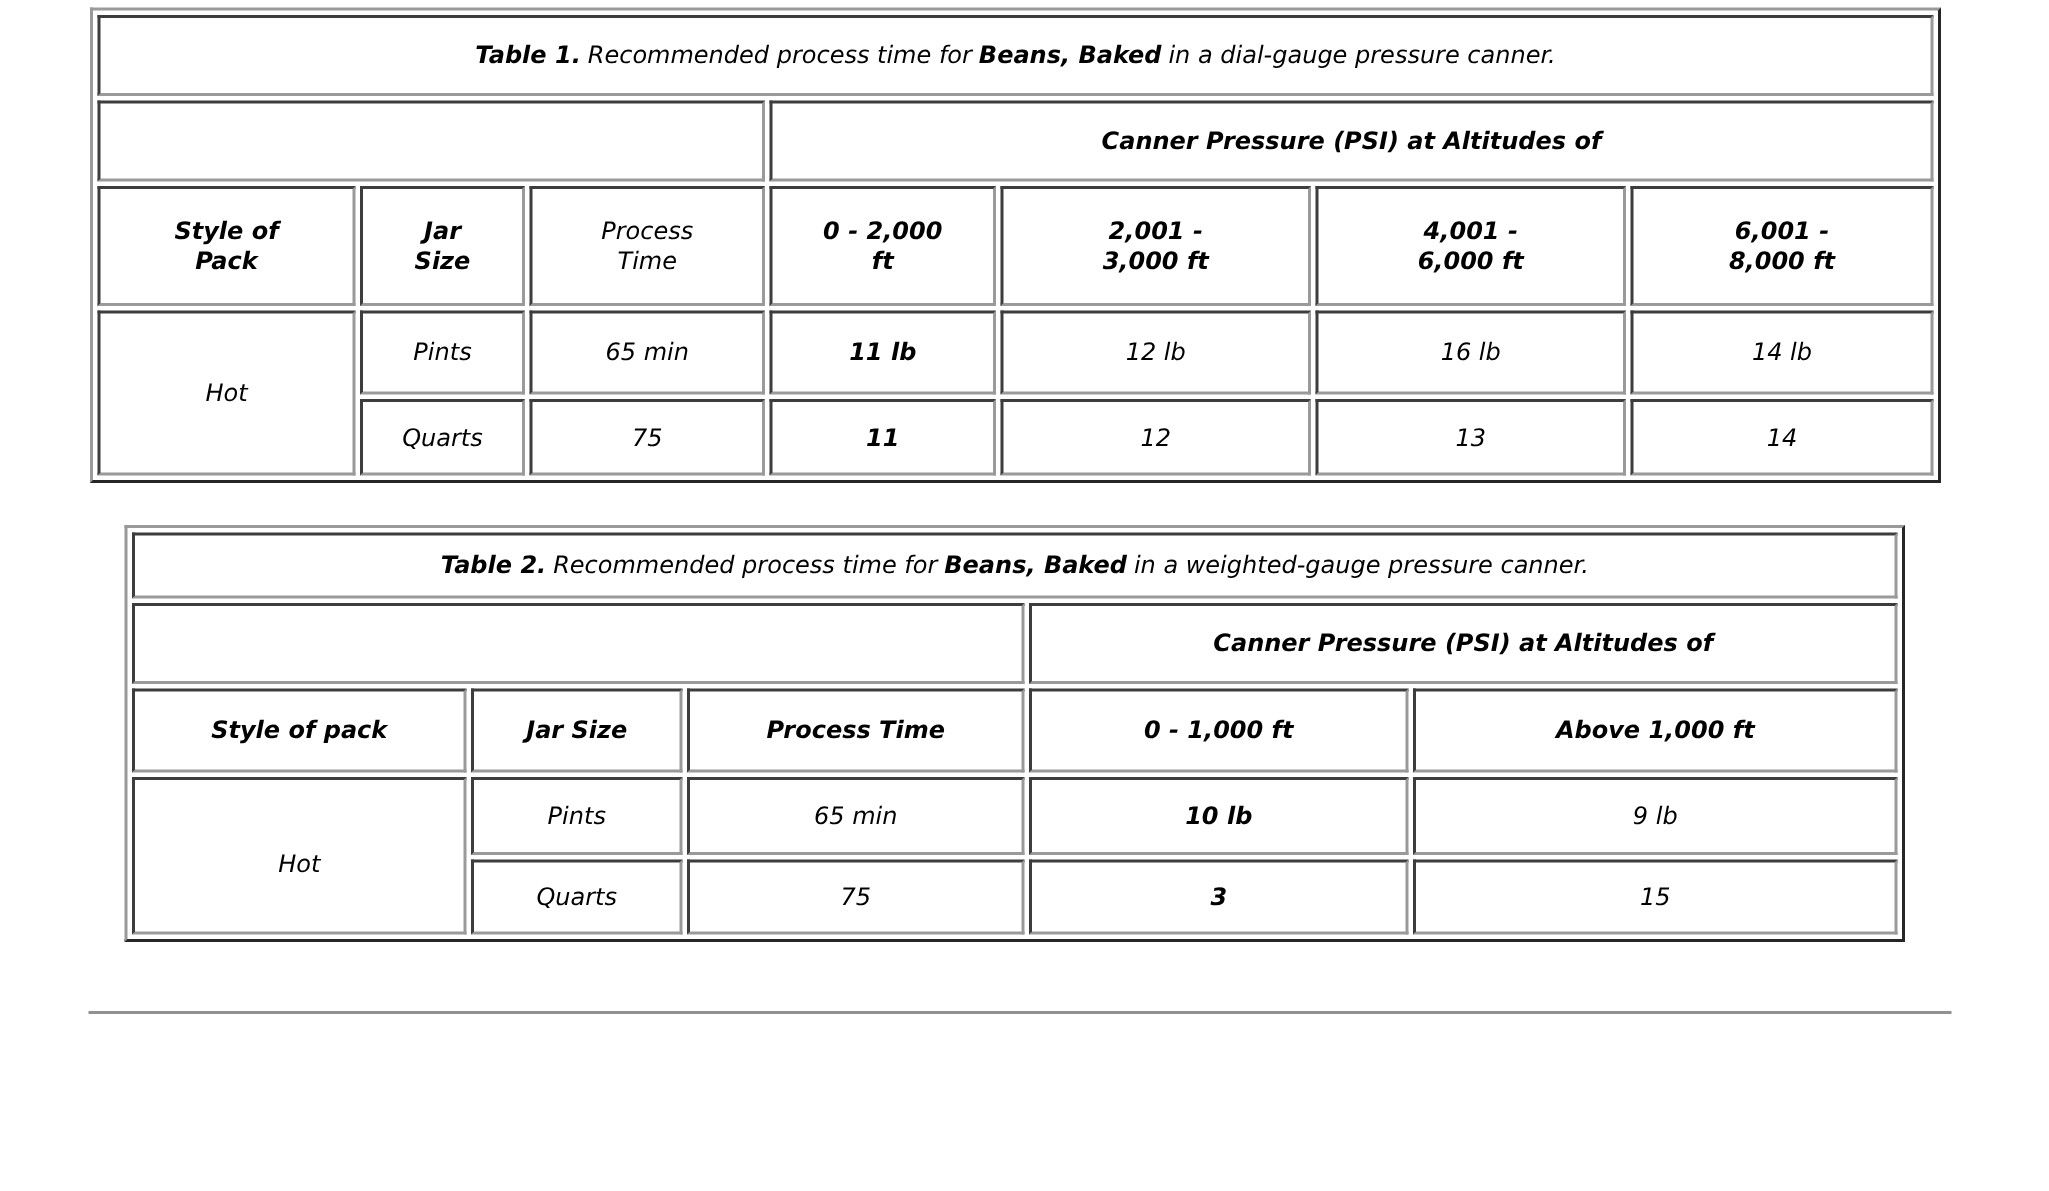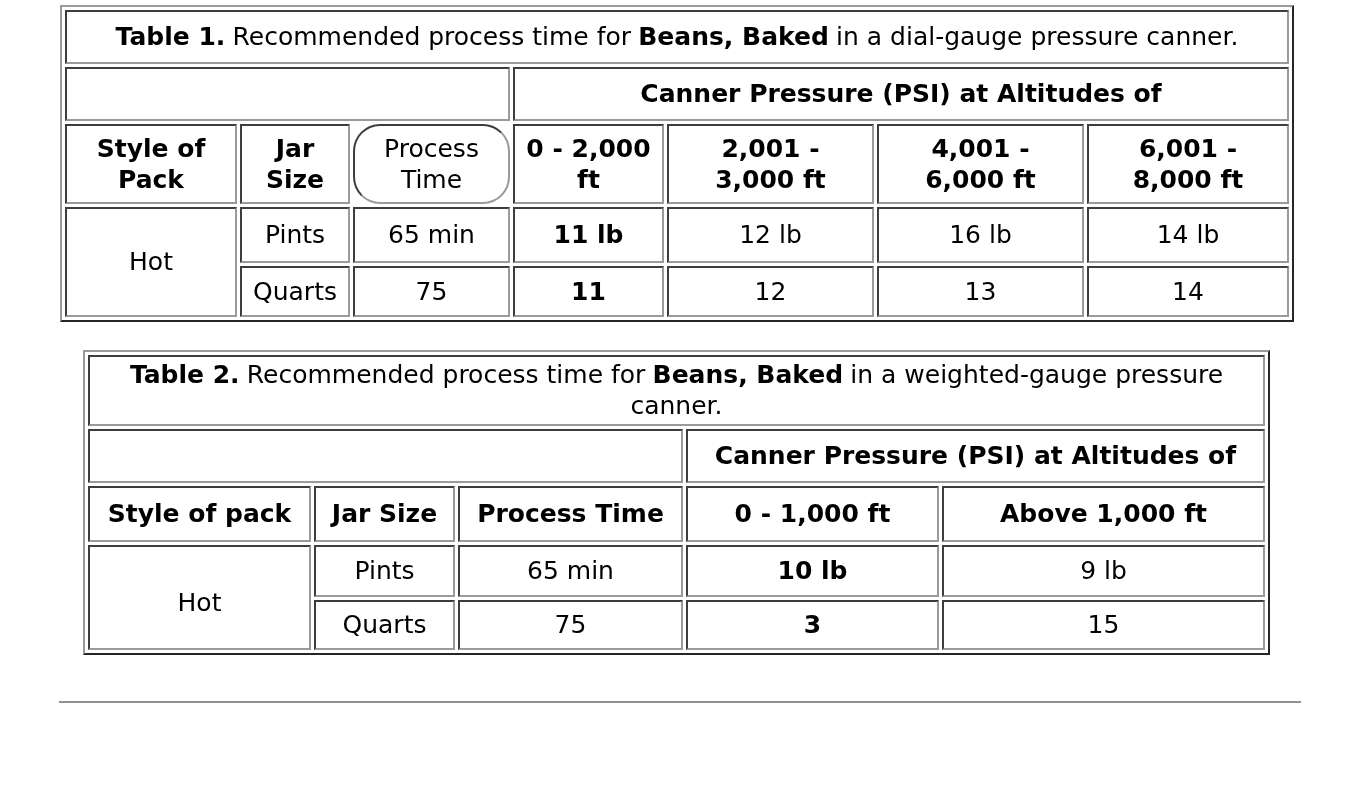--- a/index.html
+++ b/index.html
@@ -13,24 +13,25 @@
     position: relative;
     width: 1366px;
     height: 794px;
     background: #ffffff;
     overflow: hidden;
   }
   table.canning {
     border-collapse: separate;
     border-spacing: 3px;
     table-layout: fixed;
-    font-size: 25px;
+    font-size: 16px;
     line-height: 1.25;
     border: 2px solid;
     border-color: #9a9a9a #262626 #262626 #9a9a9a; 
+    font-style: italic;
   }
   table.canning td {
     box-sizing: border-box;
     border: 2px solid;
     border-color: #3d3d3d #9a9a9a #9a9a9a #3d3d3d; 
     text-align: center;
     vertical-align: middle;
     padding: 2px 4px;
     background: #ffffff;
   }
@@ -40,21 +41,21 @@
   td.title-cell {
     text-align: left;
     padding-left: 9px;
     font-weight: normal;
   }
   .b { font-weight: bold; }
   .title-cell span + span { margin-left: 0.29em; }
 
   td.pressure-span { font-weight: bold; }
   td.hdr { font-weight: bold; }
-  td.hdr.normal { font-weight: normal; border-radius: 27px; }
+  td.hdr.normal { font-weight: normal; }
   td.val-bold { font-weight: bold; }
   td.rowspan-style {
     vertical-align: top;
     padding-top: 15px;
   }
   #table2 td.rowspan-style { padding-top: 13px; }
 
   
   #table1 tr.r-title td { height: 54px; }
   #table1 tr.r-press td { height: 54px; }

